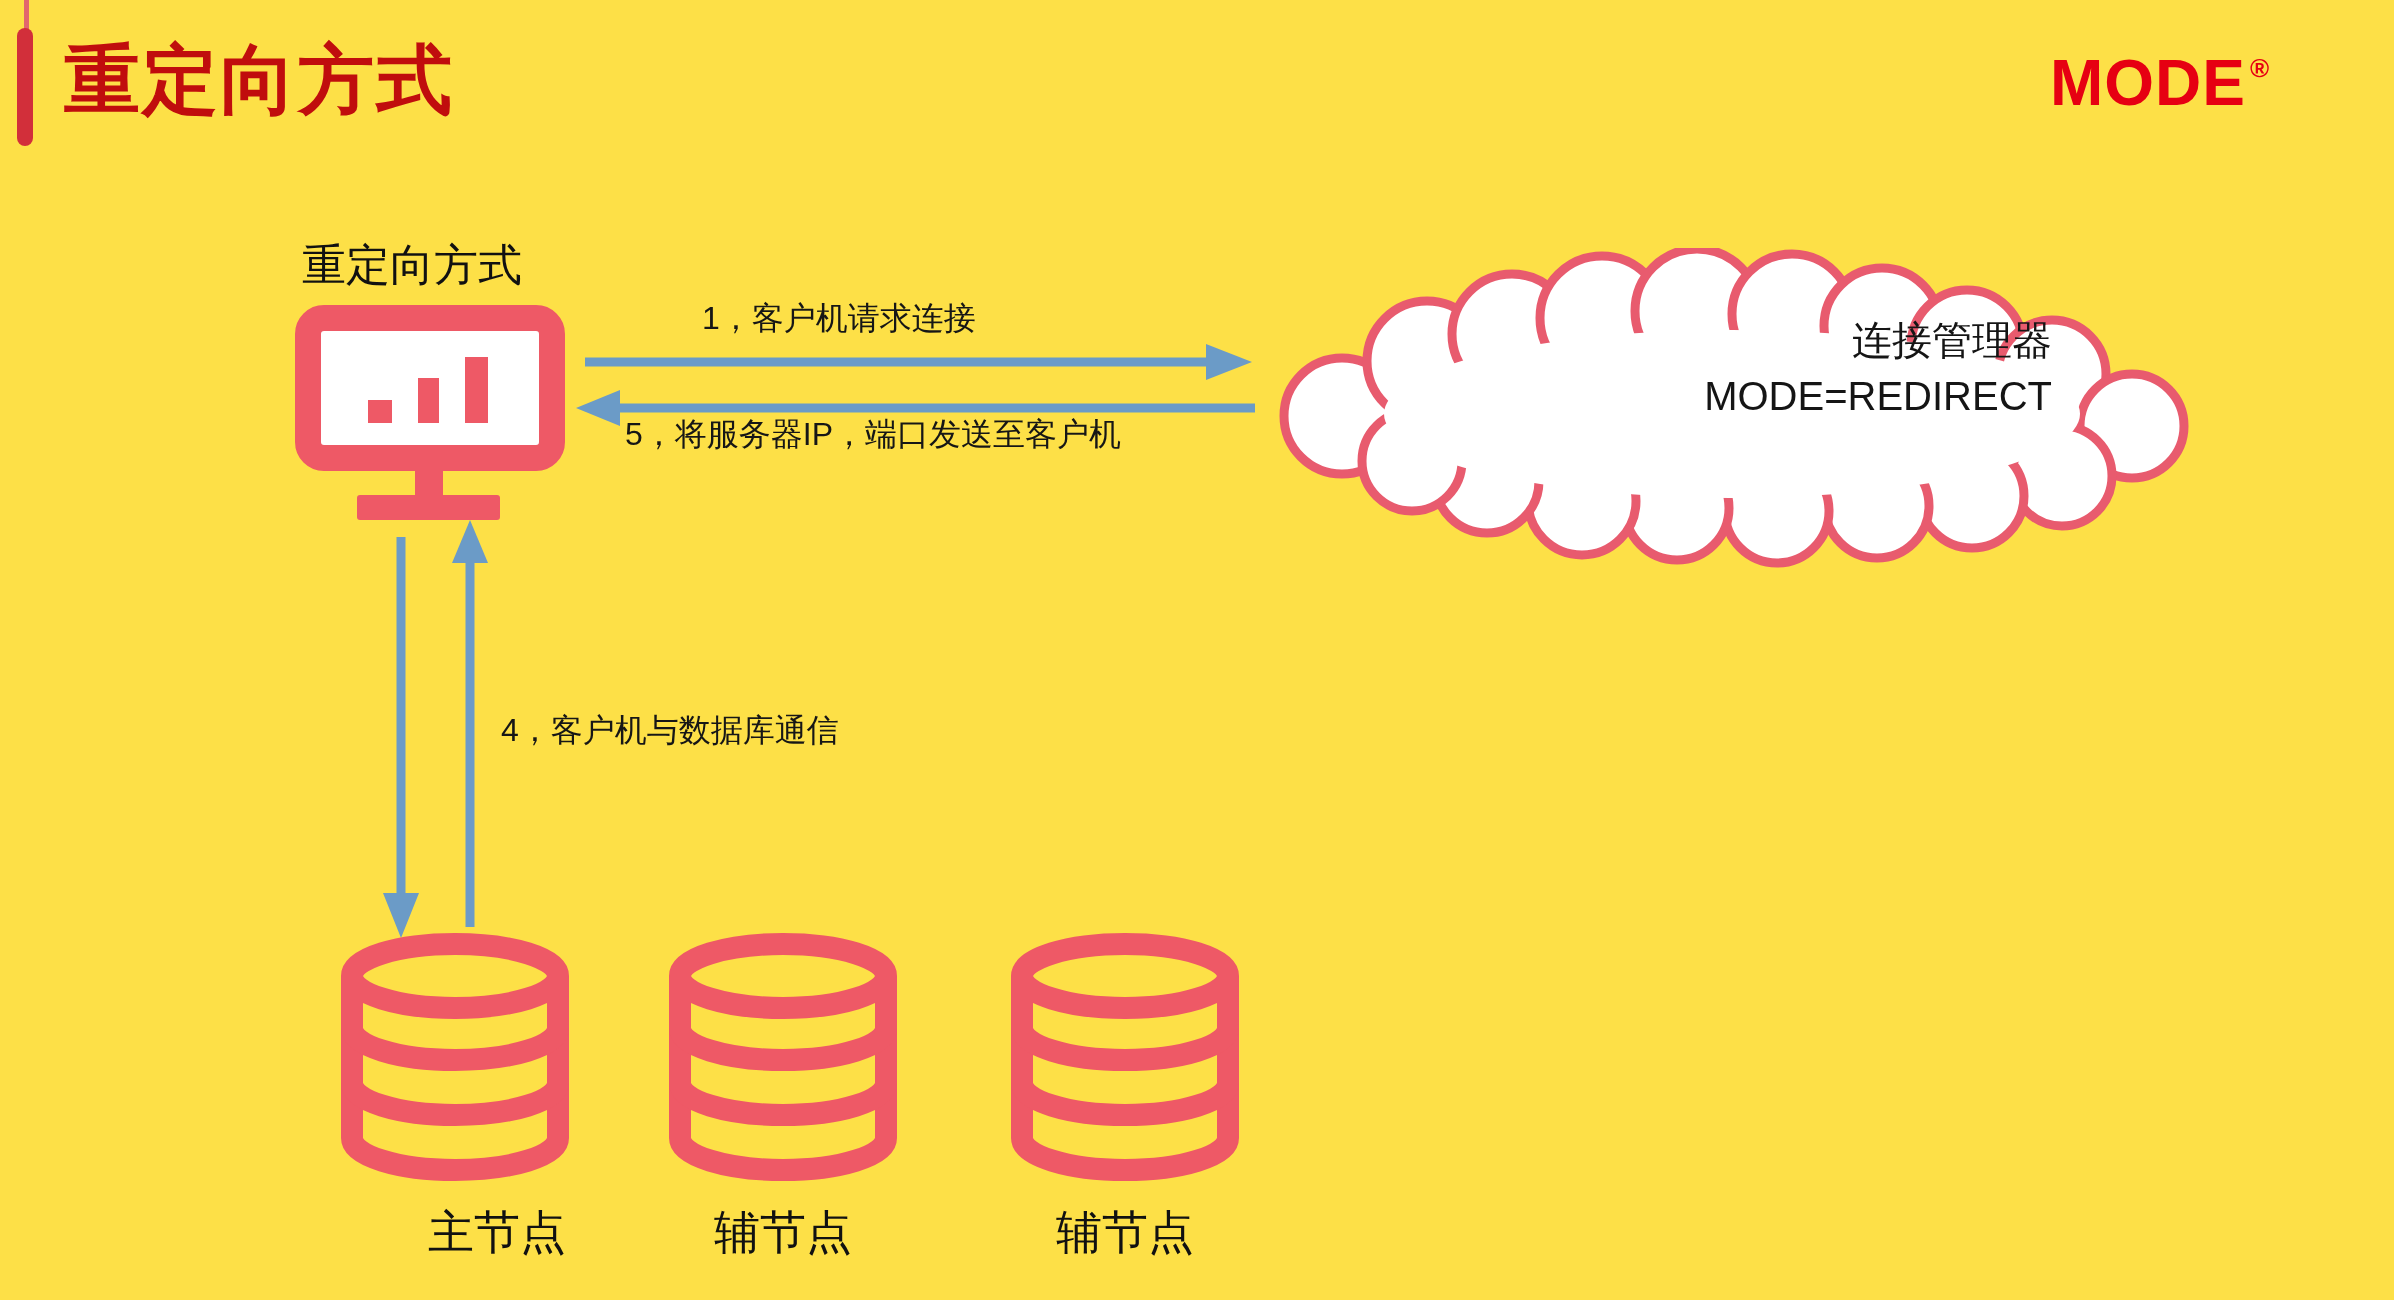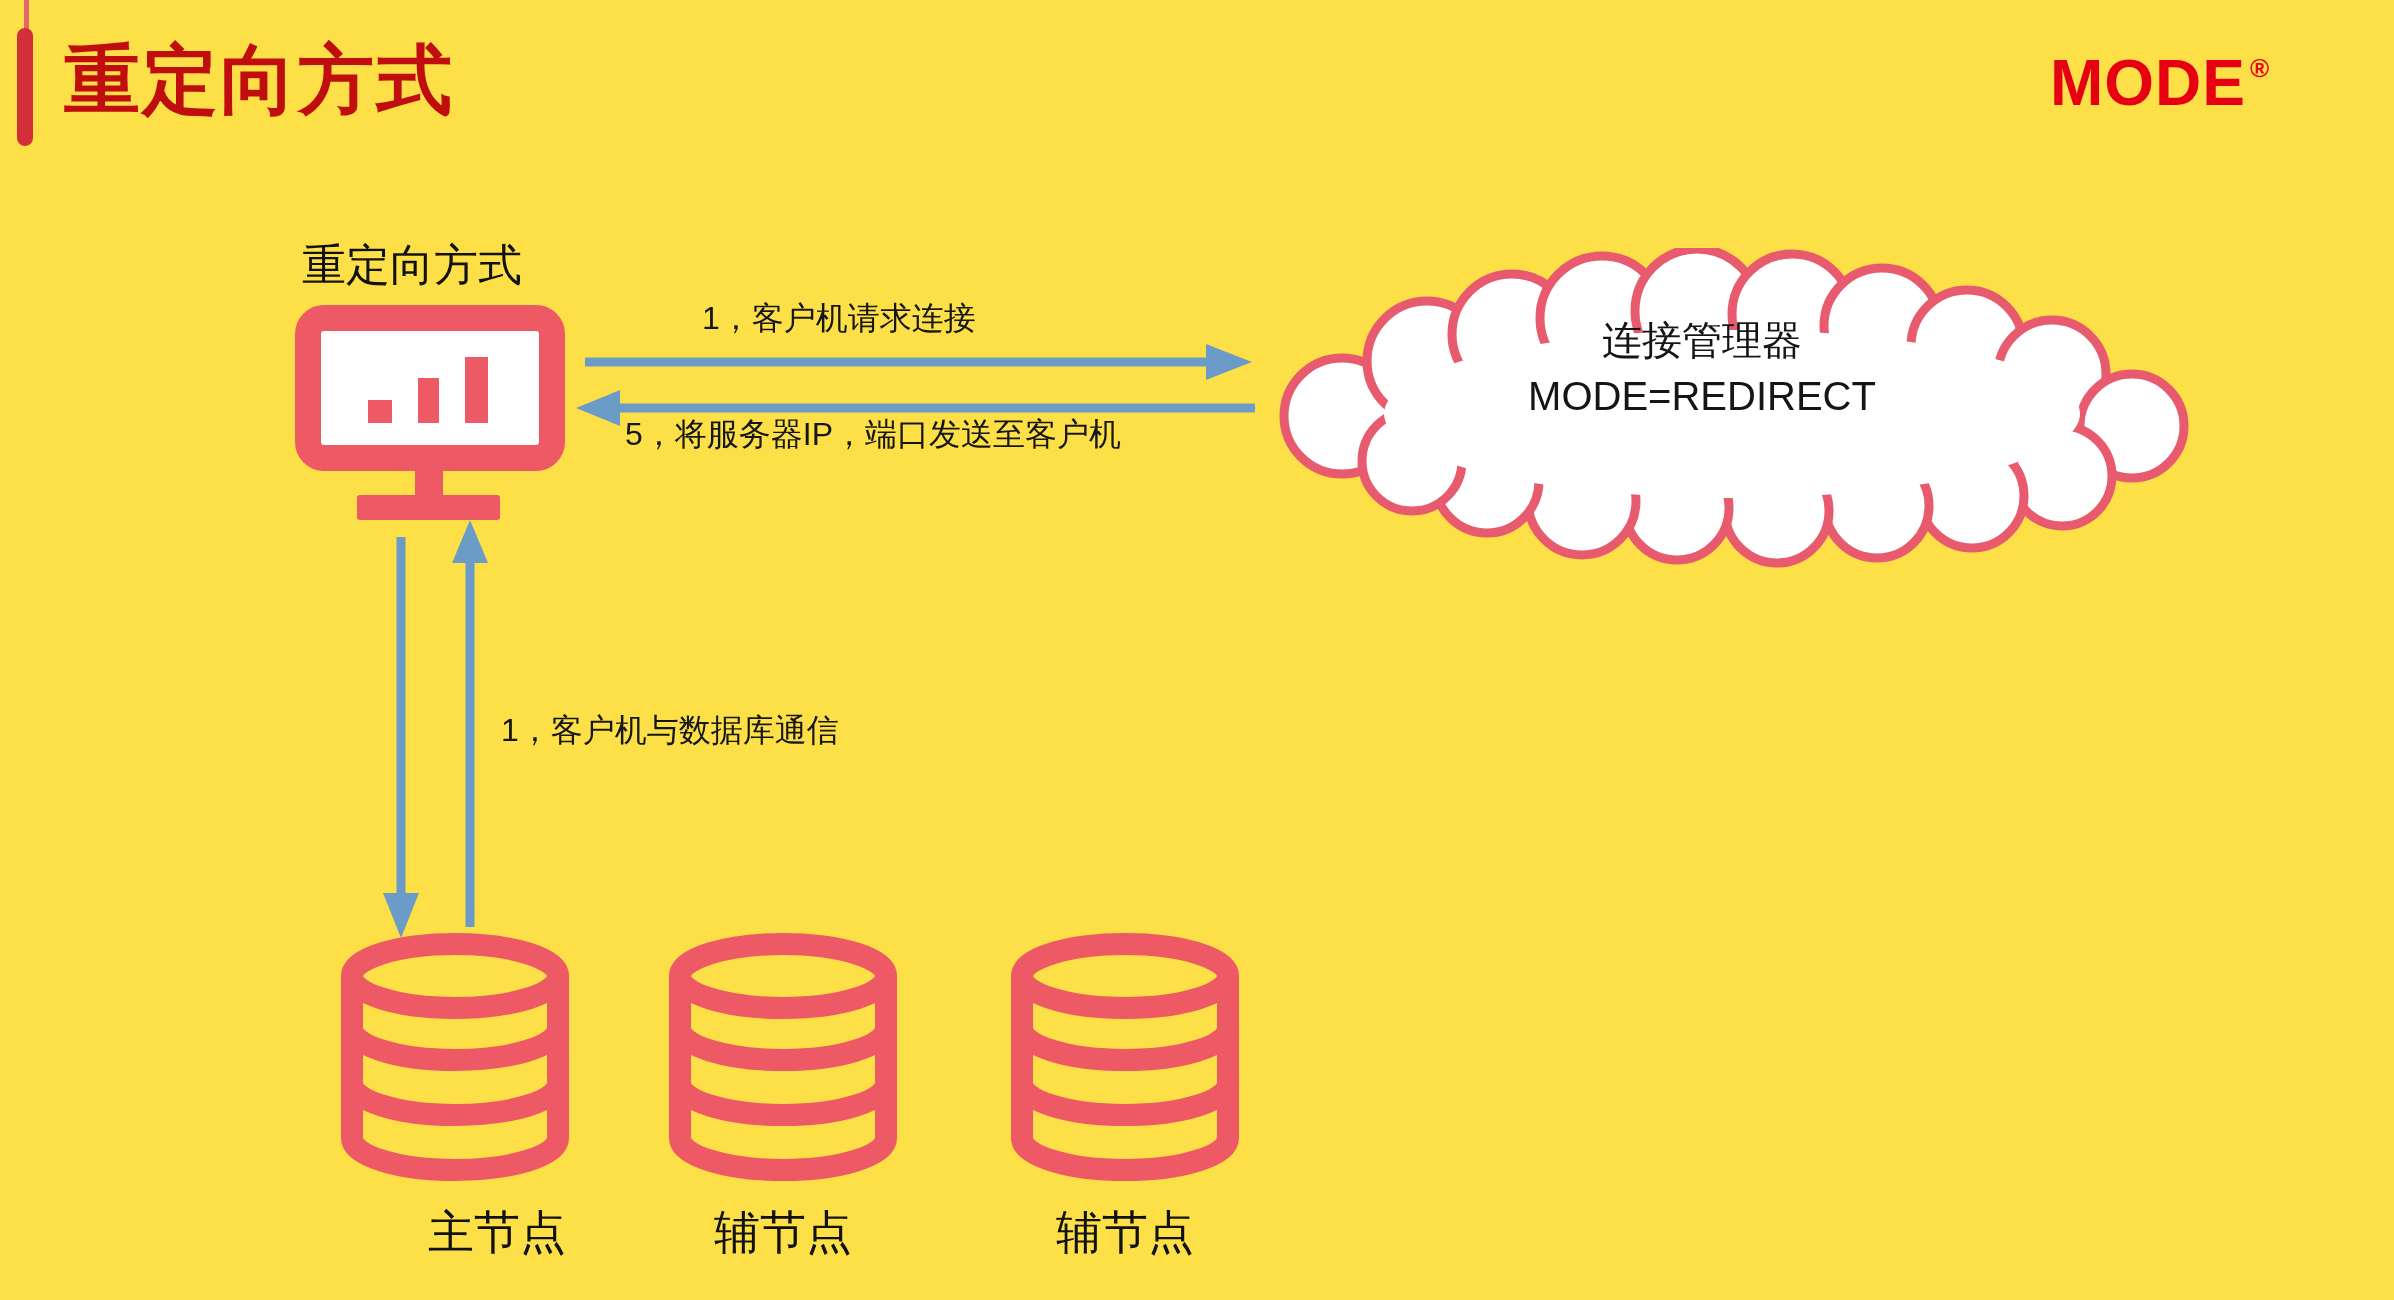--- a/index.html
+++ b/index.html
@@ -13,21 +13,21 @@
   .accent-bar{left:17px;top:28px;width:16px;height:118px;background:#d22f3a;border-radius:8px;}
   .page-title{left:64px;top:38px;font-size:76px;line-height:1.1;font-weight:800;color:#c00d0d;letter-spacing:2px;margin:0;}
   .gbase-logo{left:2050px;top:46px;color:#e60012;font-weight:800;font-size:64px;letter-spacing:1px;white-space:nowrap;}
   .gbase-logo sup{font-size:26px;font-weight:700;vertical-align:28px;margin-left:4px;}
   
   .app-label{left:302px;top:236px;font-size:44px;color:#111;}
   .step-label{font-size:32px;color:#161616;white-space:nowrap;text-align:right;}
   .step-1{left:702px;top:297px;}
   .step-2{left:625px;top:413px;}
   .step-3{left:501px;top:709px;}
-  .cloud-text{left:1352px;top:312px;width:700px;text-align:center;font-size:40px;line-height:56px;color:#151515;}
+  .cloud-text{left:1352px;top:312px;width:700px;text-align:right;font-size:40px;line-height:56px;color:#151515;}
   .cloud-text span{display:block;}
   .node-label{top:1202px;width:250px;text-align:center;font-size:46px;color:#111;}
   .node-1{left:316px;text-align:right;} .node-2{left:658px;} .node-3{left:1000px;}
   svg{display:block;}
 </style>
 </head>
 <body>
 
 <div class="slide">
 
@@ -59,21 +59,21 @@
   <div class="abs step-label step-2">5，将服务器IP，端口发送至客户机</div>
 
   <svg class="abs" style="left:379px;top:532px;" width="44" height="412" viewBox="0 0 44 412">
     <line x1="22" y1="5" x2="22" y2="364" stroke="#6B9BC7" stroke-width="9"></line>
     <polygon points="4,361 40,361 22,406" fill="#6B9BC7"></polygon>
   </svg>
   <svg class="abs" style="left:448px;top:514px;" width="44" height="420" viewBox="0 0 44 420">
     <line x1="22" y1="413" x2="22" y2="46" stroke="#6B9BC7" stroke-width="9"></line>
     <polygon points="4,49 40,49 22,6" fill="#6B9BC7"></polygon>
   </svg>
-  <div class="abs step-label step-3">1，客户机与数据库通信</div>
+  <div class="abs step-label step-3">4，客户机与数据库通信</div>
 
   <svg class="abs" style="left:1262px;top:248px;" width="935" height="320" viewBox="0 0 935 320">
     <g fill="#ffffff" stroke="#E85B6E" stroke-width="9">
       <circle cx="80" cy="168" r="58"></circle>
       <circle cx="165" cy="113" r="60"></circle>
       <circle cx="250" cy="86" r="60"></circle>
       <circle cx="340" cy="70" r="62"></circle>
       <circle cx="435" cy="63" r="62"></circle>
       <circle cx="530" cy="66" r="60"></circle>
       <circle cx="620" cy="78" r="58"></circle>

